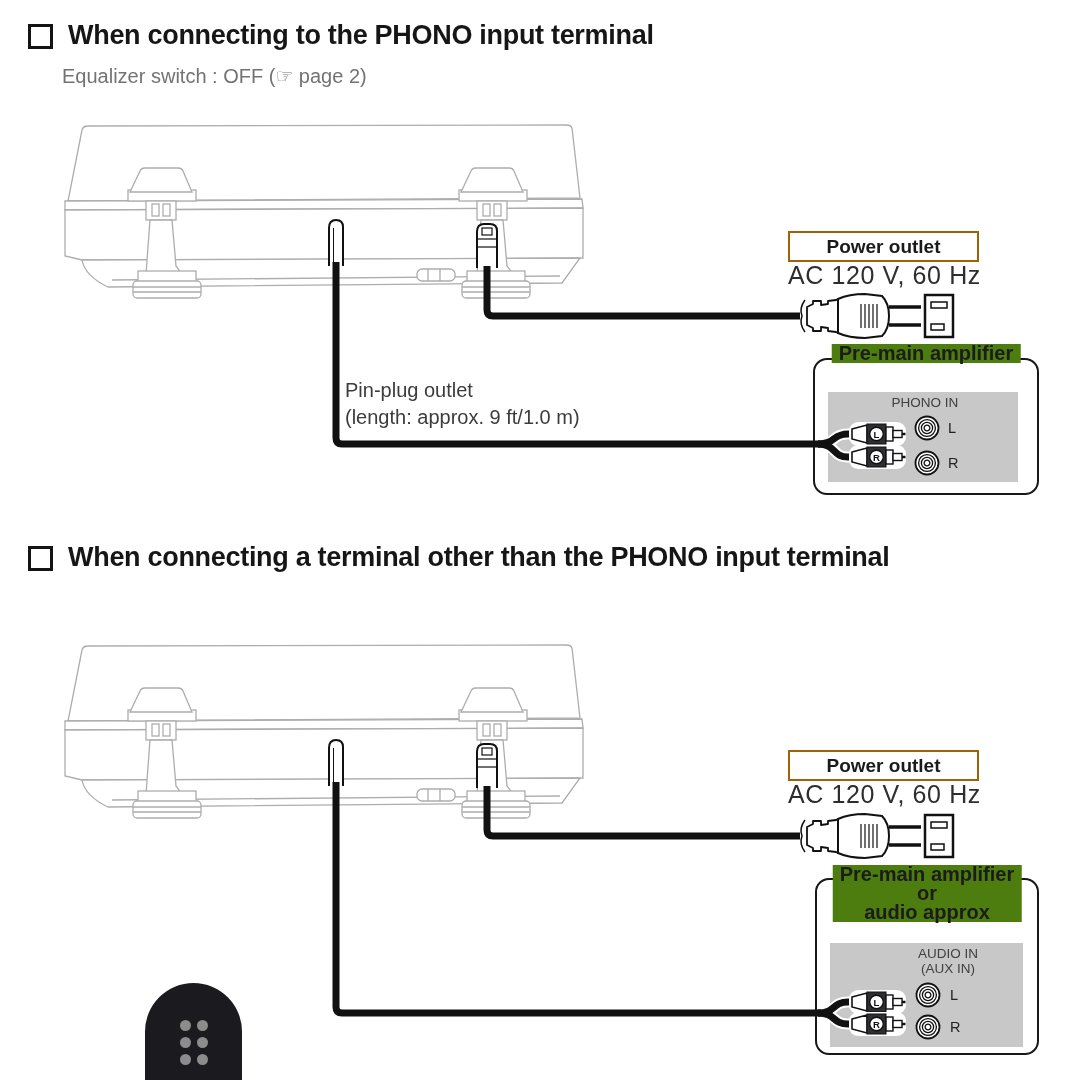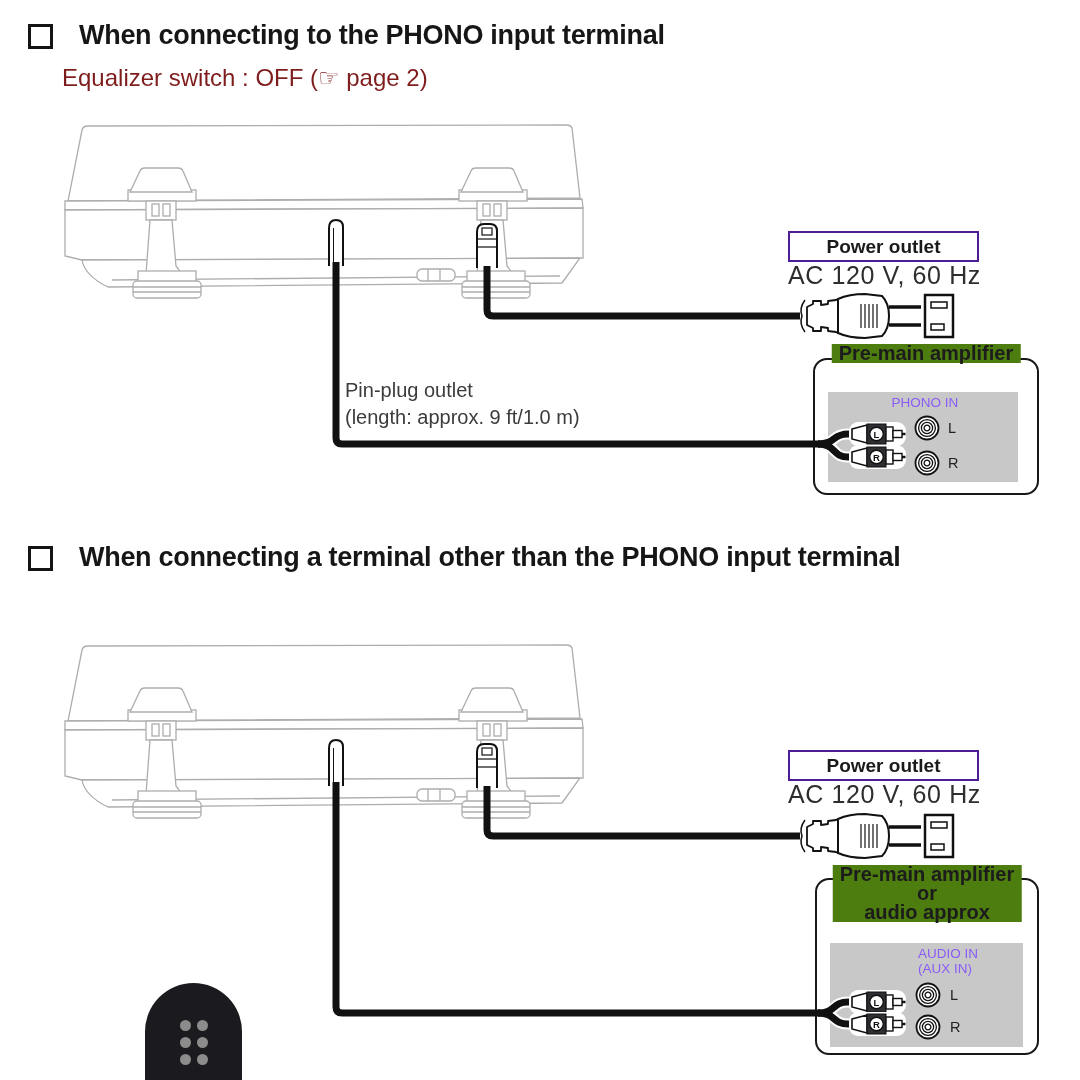--- a/index.html
+++ b/index.html
@@ -1,31 +1,31 @@
 <!DOCTYPE html>
 <html><head>
 <meta charset="utf-8">
 <style>
   html,body{margin:0;padding:0;background:#e8e8e8;}
   .page{position:relative;width:1080px;height:1080px;background:#ffffff;overflow:hidden;
         font-family:"Liberation Sans",sans-serif;color:#1c1c1c;}
   .abs{position:absolute;}
   svg text{font-family:"Liberation Sans","DejaVu Sans",sans-serif;}
-  .sec-title{display:flex;align-items:flex-start;gap:26px;font-weight:bold;font-size:27px;
+  .sec-title{display:flex;align-items:flex-start;gap:15px;font-weight:bold;font-size:27px;
              letter-spacing:-0.3px;color:#161616;white-space:nowrap;}
   .bullet{flex:0 0 auto;width:19px;height:19px;border:3px solid #141414;margin-top:4px;background:#fff;}
-  .subtitle{font-size:24px;color:#7f1d1d;white-space:nowrap;}
-  .outlet-box{border:2px solid #4c1d95;background:#fff;display:flex;align-items:center;
+  .subtitle{font-size:20px;color:#737373;white-space:nowrap;}
+  .outlet-box{border:2px solid #a16207;background:#fff;display:flex;align-items:center;
               justify-content:center;font-weight:bold;font-size:19px;color:#1a1a1a;}
   .acspec{font-size:25px;color:#2e2e2e;text-align:right;letter-spacing:0.6px;white-space:nowrap;}
   .ampbox{border:2.5px solid #181818;border-radius:14px;background:#fff;box-sizing:border-box;}
   .amplabel{font-weight:bold;font-size:20px;line-height:19px;text-align:center;background:#4d7c0f;
             padding:0 7px;white-space:nowrap;transform:translateX(-50%);z-index:3;}
   .panel{background:#c8c8c8;}
-  .paneltitle{font-size:13.5px;line-height:15px;color:#8b5cf6;white-space:nowrap;
+  .paneltitle{font-size:13.5px;line-height:15px;text-align:center;color:#404040;white-space:nowrap;
               transform:translateX(-50%);}
   .jacklabel{font-size:14.5px;color:#222;}
   .cablenote{font-size:20px;line-height:27px;color:#3c3c3c;white-space:nowrap;}
   .handle{background:#1b1b1f;border-radius:50px 50px 0 0;z-index:4;}
   .dot{position:absolute;width:11px;height:11px;border-radius:50%;background:#8c8c8c;z-index:5;}
   .gfx{z-index:2;pointer-events:none;}
   .txt{z-index:3;}
   .box{z-index:1;}
 </style>
 </head>

